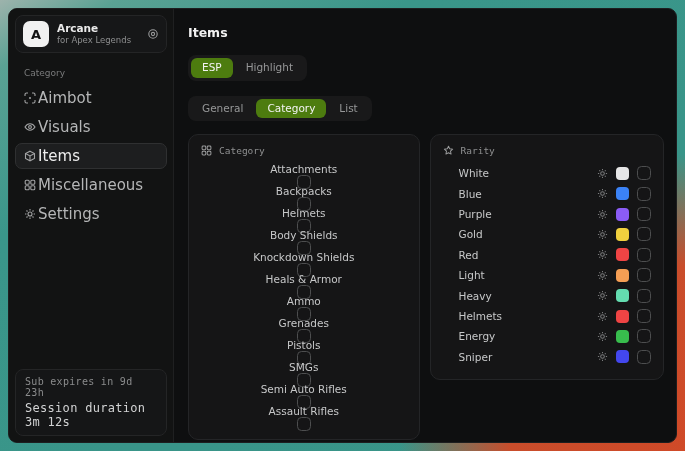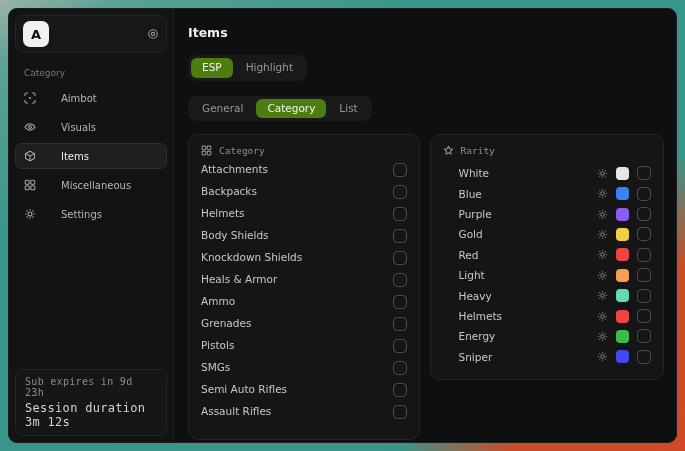--- a/index.html
+++ b/index.html
@@ -28,23 +28,23 @@
     width: 26px; height: 26px; border-radius: 7px; background: #f1f1f1; color: #131313;
     display: flex; align-items: center; justify-content: center;
     font-weight: bold; font-size: 13px;
   }
   .app-title { font-size: 10.5px; font-weight: 600; color: #eaeaea; line-height: 1.25; }
   .app-subtitle { font-size: 8.5px; color: #8d8e8f; line-height: 1.25; }
   .app-action { margin-left: auto; color: #9a9b9c; display: flex; cursor: pointer; }
   .section-label { margin: 15px 9px 7px; font-size: 9px; color: #797a7b; }
   .nav { display: flex; flex-direction: column; gap: 3px; }
   .nav-item {
-    height: 26px; display: flex; align-items: center; gap: 25px; padding: 0 8px;
+    height: 26px; display: flex; align-items: center; gap: 2px; padding: 0 8px;
     border-radius: 7px; border: 1px solid transparent; color: #b5b6b7;
-    font-size: 10px; cursor: pointer;
+    font-size: 15px; cursor: pointer;
   }
   .nav-item.active { background: #1d1e1f; border-color: #2f3031; color: #ededed; }
   .nav-icon { display: flex; color: #a2a3a4; }
   .sidebar-footer {
     margin-top: auto; border: 1px solid #242526; background: #151617; border-radius: 8px;
     padding: 6px 9px; font-family: "DejaVu Sans Mono", "Liberation Mono", monospace;
   }
   .sub-expires { font-size: 10px; color: #8b8c8d; letter-spacing: 0.3px; }
   .session-duration { font-size: 12px; color: #d2d3d4; margin-top: 3px; letter-spacing: 0.3px; }
   
@@ -66,40 +66,44 @@
   }
   .panel-category { width: 233px; }
   .panel-rarity { width: 236px; }
   .panel-header {
     display: flex; align-items: center; gap: 7px; color: #8f9091;
     font-family: "DejaVu Sans Mono", "Liberation Mono", monospace; font-size: 9.5px;
     margin-bottom: 7px;
   }
   .panel-header .ph-icon { display: flex; color: #9a9b9c; }
   .cat-row {
-    display: flex; align-items: flex-start; justify-content: space-between;
-    height: 22px; color: #c7c8c9; font-size: 10.5px;
+    display: flex; align-items: center; justify-content: space-between;
+    height: 22px; color: #c7c8c9; font-size: 10.5px; flex-direction: column;
   }
   .rar-row { display: flex; align-items: center; height: 20.4px; color: #c7c8c9; font-size: 10.5px; margin-left: 16px; }
   .rar-controls { margin-left: auto; display: flex; align-items: center; gap: 8px; }
   .checkbox {
     width: 14px; height: 14px; border: 1px solid #4d4e4f; border-radius: 4.5px;
     background: transparent; cursor: pointer; flex: 0 0 auto;
   }
   .swatch { width: 13px; height: 13px; border-radius: 4px; cursor: pointer; flex: 0 0 auto; }
   .row-gear { display: flex; color: #7c7d7e; cursor: pointer; }
 </style>
 </head>
 <body>
 
 <div class="window">
 
   <div class="sidebar">
     <div class="app-card">
       <div class="logo">A</div>
+      <div>
+        <div class="app-title">Arcane</div>
+        <div class="app-subtitle">for Apex Legends</div>
+      </div>
       <span class="app-action">
         <svg viewBox="0 0 12 12" width="12" height="12" fill="none" stroke="currentColor" stroke-width="1.1">
           <circle cx="6" cy="6" r="4.2"></circle>
             <circle cx="6" cy="6" r="1.6"></circle>
         </svg>
       </span>
     </div>
 
     <div class="section-label">Category</div>
 

